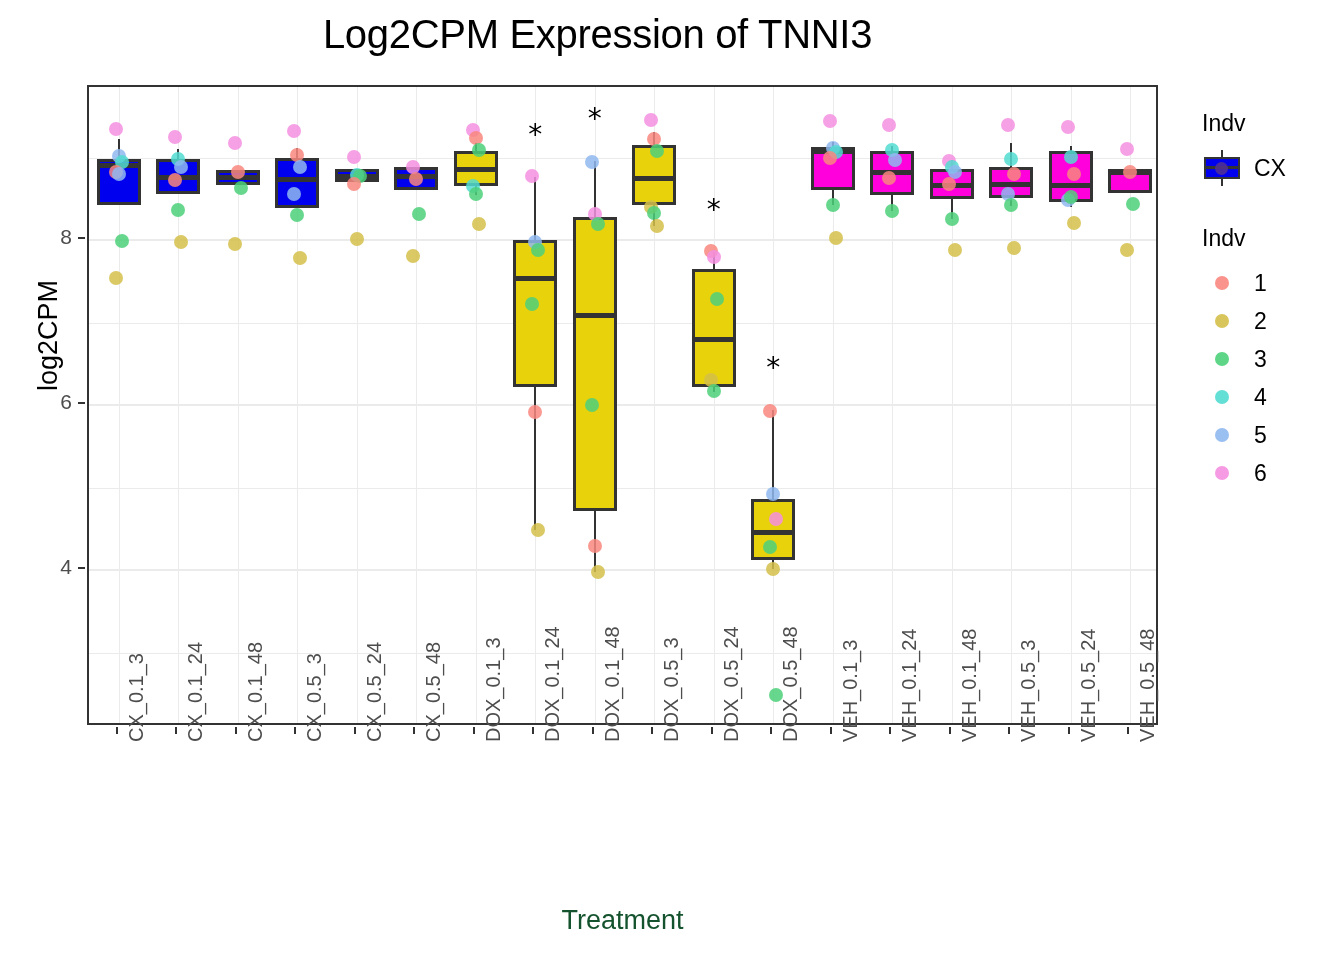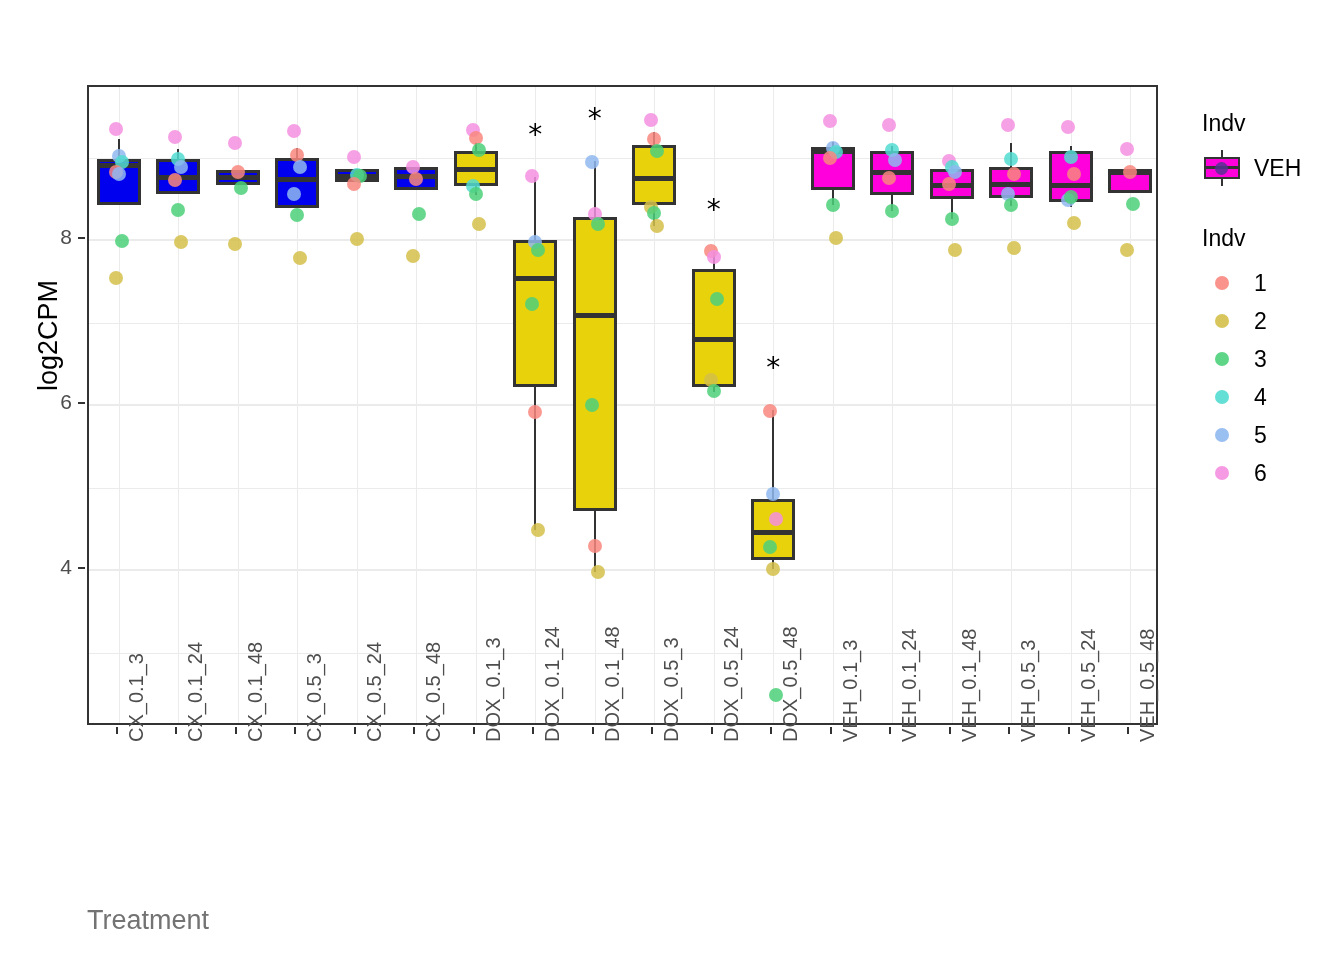--- a/index.html
+++ b/index.html
@@ -29,22 +29,23 @@
     width: 160px;
     text-align: center;
     font-size: 27px;
     color: #000000;
     transform: rotate(-90deg);
     transform-origin: 50% 50%;
   }
   #x-axis-title {
     position: absolute;
     left: 87px; top: 905px; width: 1071px;
+    text-align: center;
     font-size: 27px;
-    color: #737373;
+    color: #14532d;
   }
 
   
   #panel {
     position: absolute;
     left: 87px; top: 85px;
     width: 1071px; height: 640px;
     border: 2px solid #333333;
     background: #ffffff;
     overflow: hidden;
@@ -176,20 +177,21 @@
     position: absolute; left: 11px; top: 8px;
     width: 14px; height: 14px; border-radius: 50%;
     opacity: 0.9;
   }
 </style>
 </head>
 <body>
 
 <div id="root">
 
+  <div id="chart-title">Log2CPM Expression of TNNI3</div>
 
   <div id="y-axis-title">log2CPM</div>
   <div id="x-axis-title">Treatment</div>
 
   <div id="panel">
       <div class="gridline-major" style="top: 482px;"></div>
       <div class="gridline-major" style="top: 317px;"></div>
       <div class="gridline-major" style="top: 152px;"></div>
       <div class="gridline-minor" style="top: 565.5px;"></div>
       <div class="gridline-minor" style="top: 400.5px;"></div>
@@ -420,25 +422,25 @@
       <div class="x-tick-label" style="left: 1136.25px;">VEH_0.5_48</div>
     </div>
 
   <div id="legend-area">
     <div id="drug-legend">
       <div class="legend-title">Indv</div>
       <div id="drug-legend-rows">
           <div class="legend-row">
             <div class="legend-key-box">
               <div class="lk-vline"></div>
-              <div class="lk-rect" style="background:#FF00DC"></div>
+              <div class="lk-rect" style="background:#0000EE"></div>
               <div class="lk-med"></div>
               <div class="lk-dot"></div>
             </div>
-            <div class="legend-label">VEH</div>
+            <div class="legend-label">CX</div>
           </div>
         </div>
     </div>
     <div id="indv-legend">
       <div class="legend-title">Indv</div>
       <div id="indv-legend-rows">
           <div class="legend-row">
             <div class="legend-key-dot">
               <div class="lkd" style="background:#F8877F"></div>
             </div>

